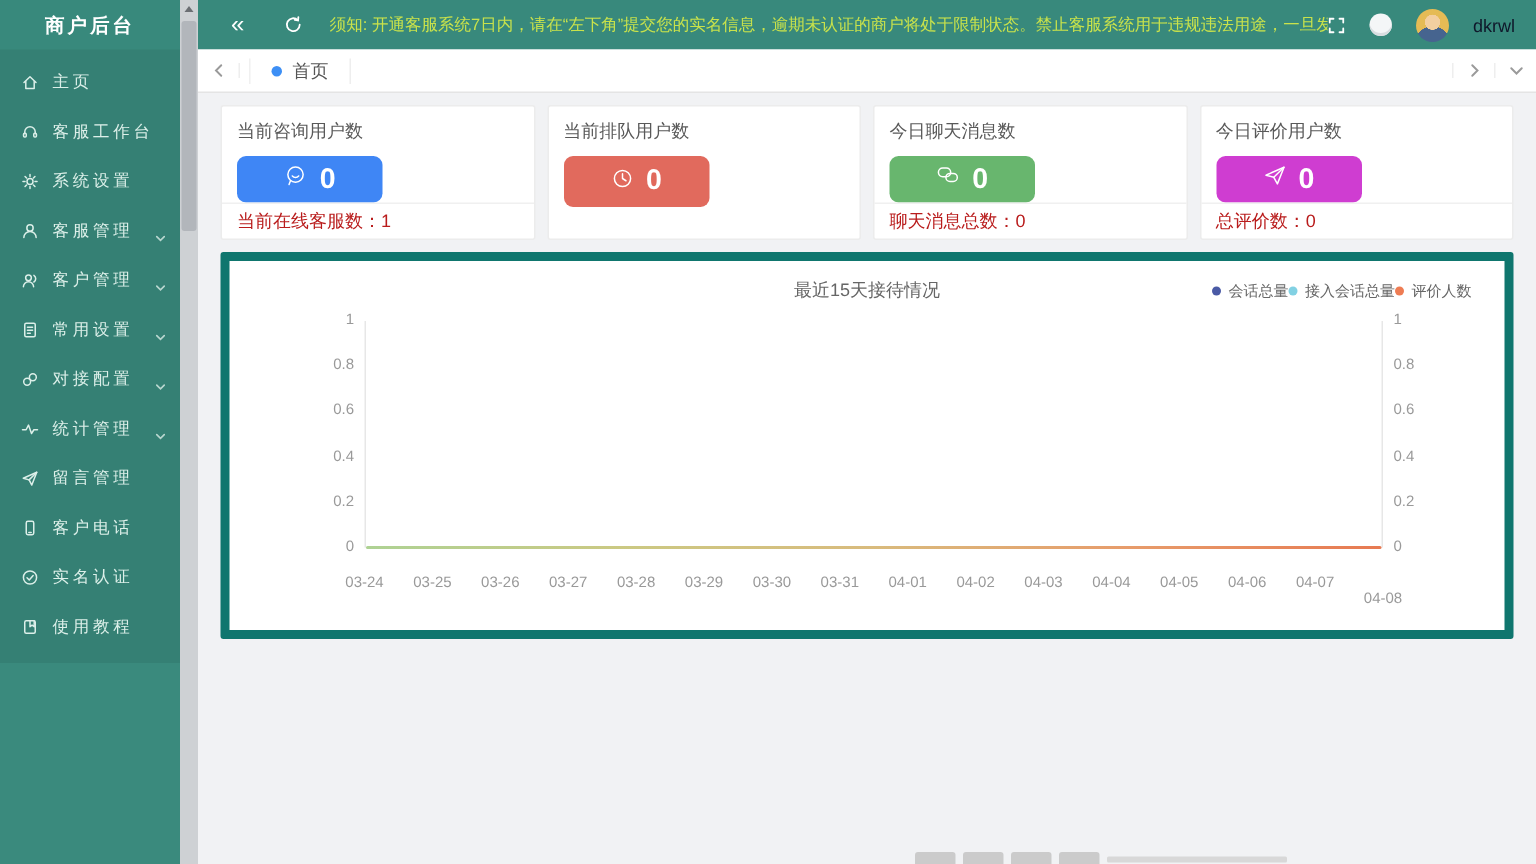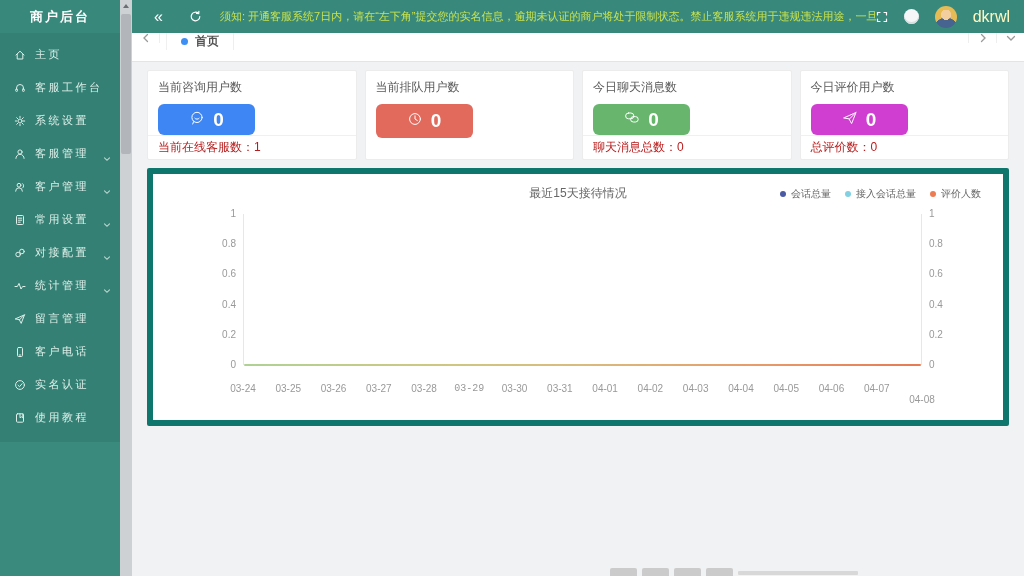--- a/index.html
+++ b/index.html
@@ -27,23 +27,23 @@
   .tb-collapse { color:#fff; font-size:16px; line-height:1; cursor:pointer; margin-right:26px; }
   .tb-refresh { display:inline-flex; cursor:pointer; margin-right:10px; }
   .tb-notice { flex:1; text-align:center; color:#c9e24b; font-size:11px; white-space:nowrap; overflow:hidden; padding:0 8px; }
   .tb-right { display:flex; align-items:center; gap:16px; }
   .tb-fullscreen { display:inline-flex; cursor:pointer; }
   .tb-circle { width:15px; height:15px; border-radius:50%; background:#f4f6f7; box-shadow:inset 0 -2px 0 #d8dde0; cursor:pointer; }
   .avatar { width:22px; height:22px; border-radius:50%; cursor:pointer;
     background: radial-gradient(circle at 50% 40%, #f3cfa0 0 29%, rgba(0,0,0,0) 30%),
                 radial-gradient(circle at 50% 108%, #46648f 0 46%, rgba(0,0,0,0) 47%),
                 #e5bb55; }
-  .tb-username { color:#fef9c3; font-size:16px; cursor:pointer; }
-
-  .tabbar { height:29px; background:#fff; border-bottom:1px solid #e4e4e4; display:flex; align-items:flex-start;font-weight:bold; }
+  .tb-username { color:#0f172a; font-size:12px; cursor:pointer; }
+
+  .tabbar { height:29px; background:#fff; border-bottom:1px solid #e4e4e4; display:flex; align-items:center; }
   .tab-nav { width:28px; display:flex; align-items:center; justify-content:center; cursor:pointer; }
   .tab-nav.left { border-right:1px solid #eee; }
   .tab-nav.right { border-left:1px solid #eee; }
   .tab-nav svg { width:10px; height:10px; }
   .tab { margin-left:6px; padding:0 14px; display:flex; align-items:center; gap:7px; border-left:1px solid #f0f0f0; border-right:1px solid #eee; font-size:12px; color:#555; cursor:pointer; }
   .tab-dot { width:7px; height:7px; border-radius:50%; background:#3d8ff5; }
   .tabbar-spacer { flex:1; }
 
   .content { position:absolute; top:62px; left:0; right:0; bottom:0; background:#f1f2f4; overflow:hidden; }
 
@@ -52,21 +52,21 @@
   .stat-card { flex:1; height:90px; background:#fff; border:1px solid #ececec; border-radius:2px; display:flex; flex-direction:column; }
   .card-title { padding:8px 10px 0 10px; font-size:12px; color:#595959; }
   .card-btn { margin:8px 0 0 10px; width:97px; height:34px; border-radius:6px; display:flex; align-items:center; justify-content:center; gap:8px; color:#fff; cursor:pointer; }
   .card-btn svg { width:16px; height:16px; }
   .card-value { font-size:19px; font-weight:bold; }
   .card-footer { margin-top:auto; border-top:1px solid #f0f0f0; height:26px; display:flex; align-items:center; padding:0 10px; font-size:12px; color:#b91c1c; }
 
   
   .chart-card { position:relative; margin:8px 15px 0 15px; height:258px; background:#fff; border:6px solid #0f766e; border-radius:2px; }
   .chart-title { position:absolute; top:11px; left:0; right:0; text-align:center; font-size:12px; color:#666; }
-  .legend { position:absolute; top:13px; right:22px; display:flex; gap:14px; }
+  .legend { position:absolute; top:13px; right:22px; display:flex; }
   .legend-item { display:flex; align-items:center; gap:5px; font-size:10px; color:#666; cursor:pointer; }
   .legend-dot { width:6px; height:6px; border-radius:50%; }
   .plot { position:absolute; left:90px; right:81px; top:40px; bottom:55px; }
   .axis-v { position:absolute; top:0; bottom:0; width:1px; background:#e7e7e7; }
   .axis-v.l { left:0; } .axis-v.r { right:0; }
   .flat-line { position:absolute; left:1px; right:1px; bottom:-1px; height:2.5px; border-radius:2px; }
   .ytick { position:absolute; font-size:10px; color:#999; }
   .ytick.l { right:calc(100% + 7px); } .ytick.r { left:calc(100% + 7px); }
   .xlabels { position:absolute; left:90px; right:81px; top:209px; height:14px; }
   .xlabel { position:absolute; transform:translateX(-50%); font-size:10px; color:#999; white-space:nowrap; }
@@ -352,21 +352,21 @@
           <span class="ytick r" style="top: calc(20% - 6px);">0.8</span>
           <span class="ytick l" style="top: calc(0% - 6px);">1</span>
           <span class="ytick r" style="top: calc(0% - 6px);">1</span>
         </div>
       <div class="xlabels" id="xlabels">
           <span class="xlabel" style="left: 0%;">03-24</span>
           <span class="xlabel" style="left: 6.66667%;">03-25</span>
           <span class="xlabel" style="left: 13.3333%;">03-26</span>
           <span class="xlabel" style="left: 20%;">03-27</span>
           <span class="xlabel" style="left: 26.6667%;">03-28</span>
-          <span class="xlabel" style="left: 33.3333%; font-family: Liberation Mono, monospace;">03-29</span>
+          <span class="xlabel" style="left: 33.3333%;">03-29</span>
           <span class="xlabel" style="left: 40%;">03-30</span>
           <span class="xlabel" style="left: 46.6667%;">03-31</span>
           <span class="xlabel" style="left: 53.3333%;">04-01</span>
           <span class="xlabel" style="left: 60%;">04-02</span>
           <span class="xlabel" style="left: 66.6667%;">04-03</span>
           <span class="xlabel" style="left: 73.3333%;">04-04</span>
           <span class="xlabel" style="left: 80%;">04-05</span>
           <span class="xlabel" style="left: 86.6667%;">04-06</span>
           <span class="xlabel" style="left: 93.3333%;">04-07</span>
           <span class="xlabel" style="left: 100%; margin-top: 11px;">04-08</span>

